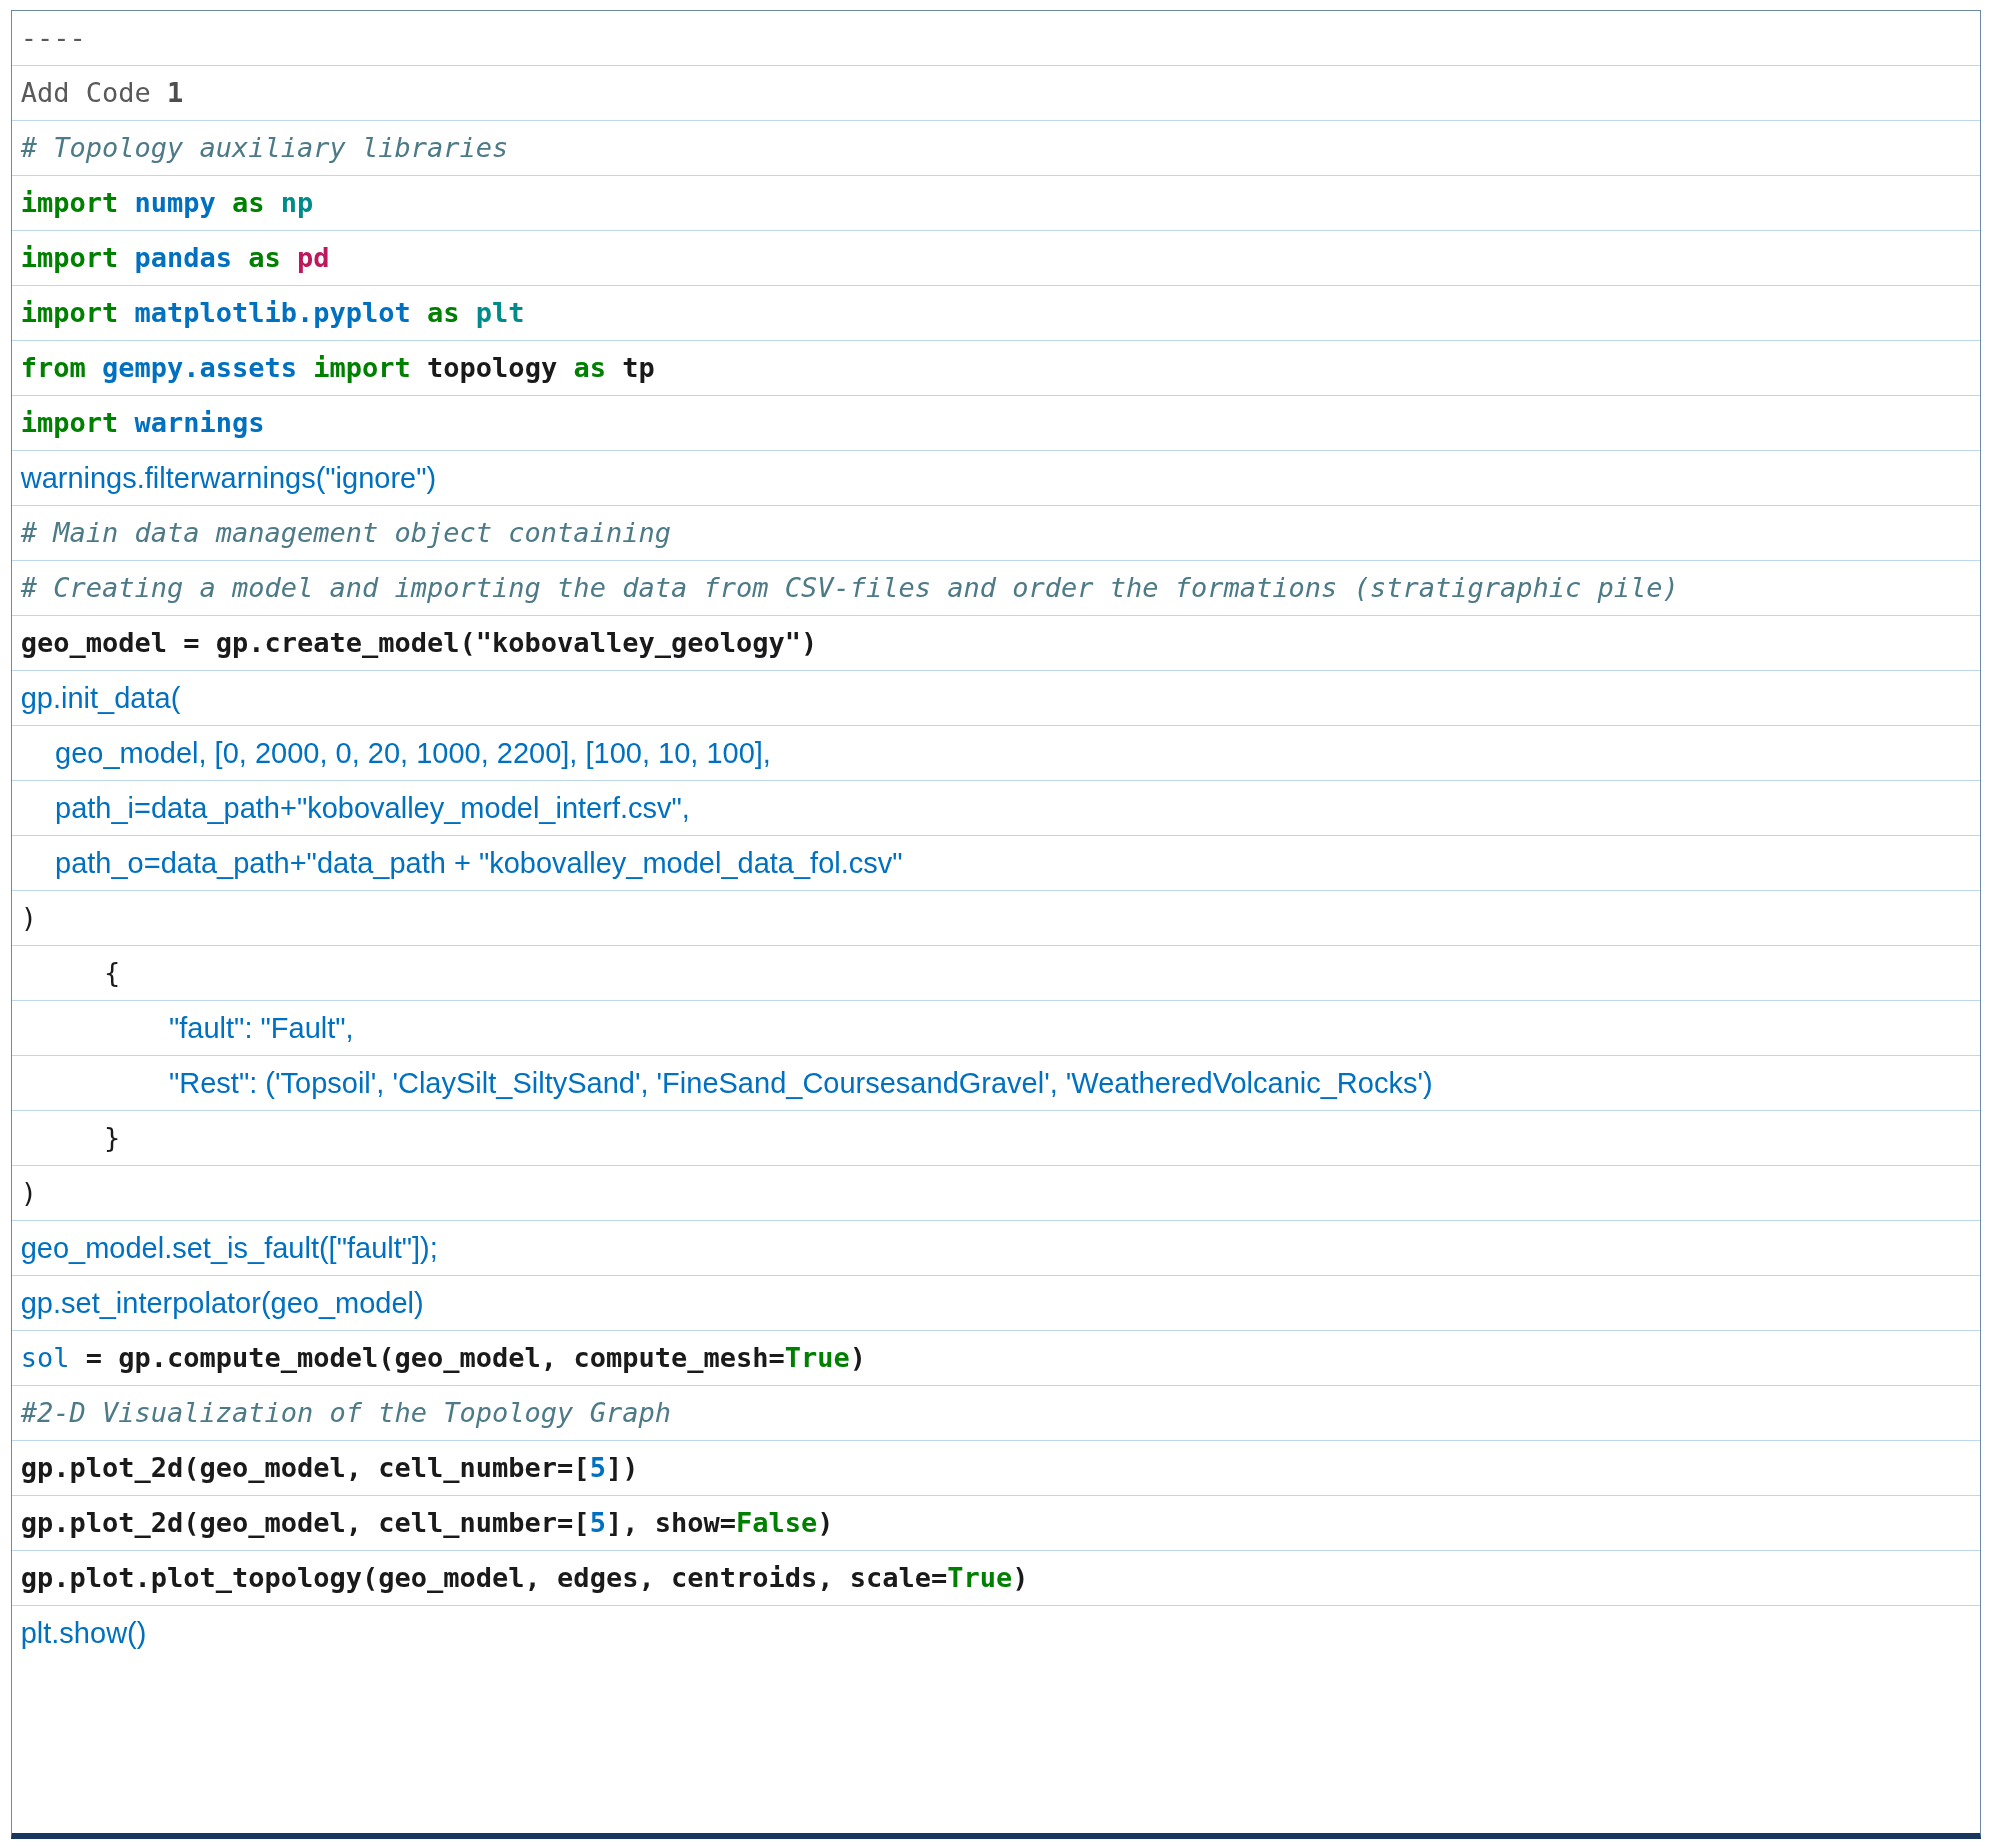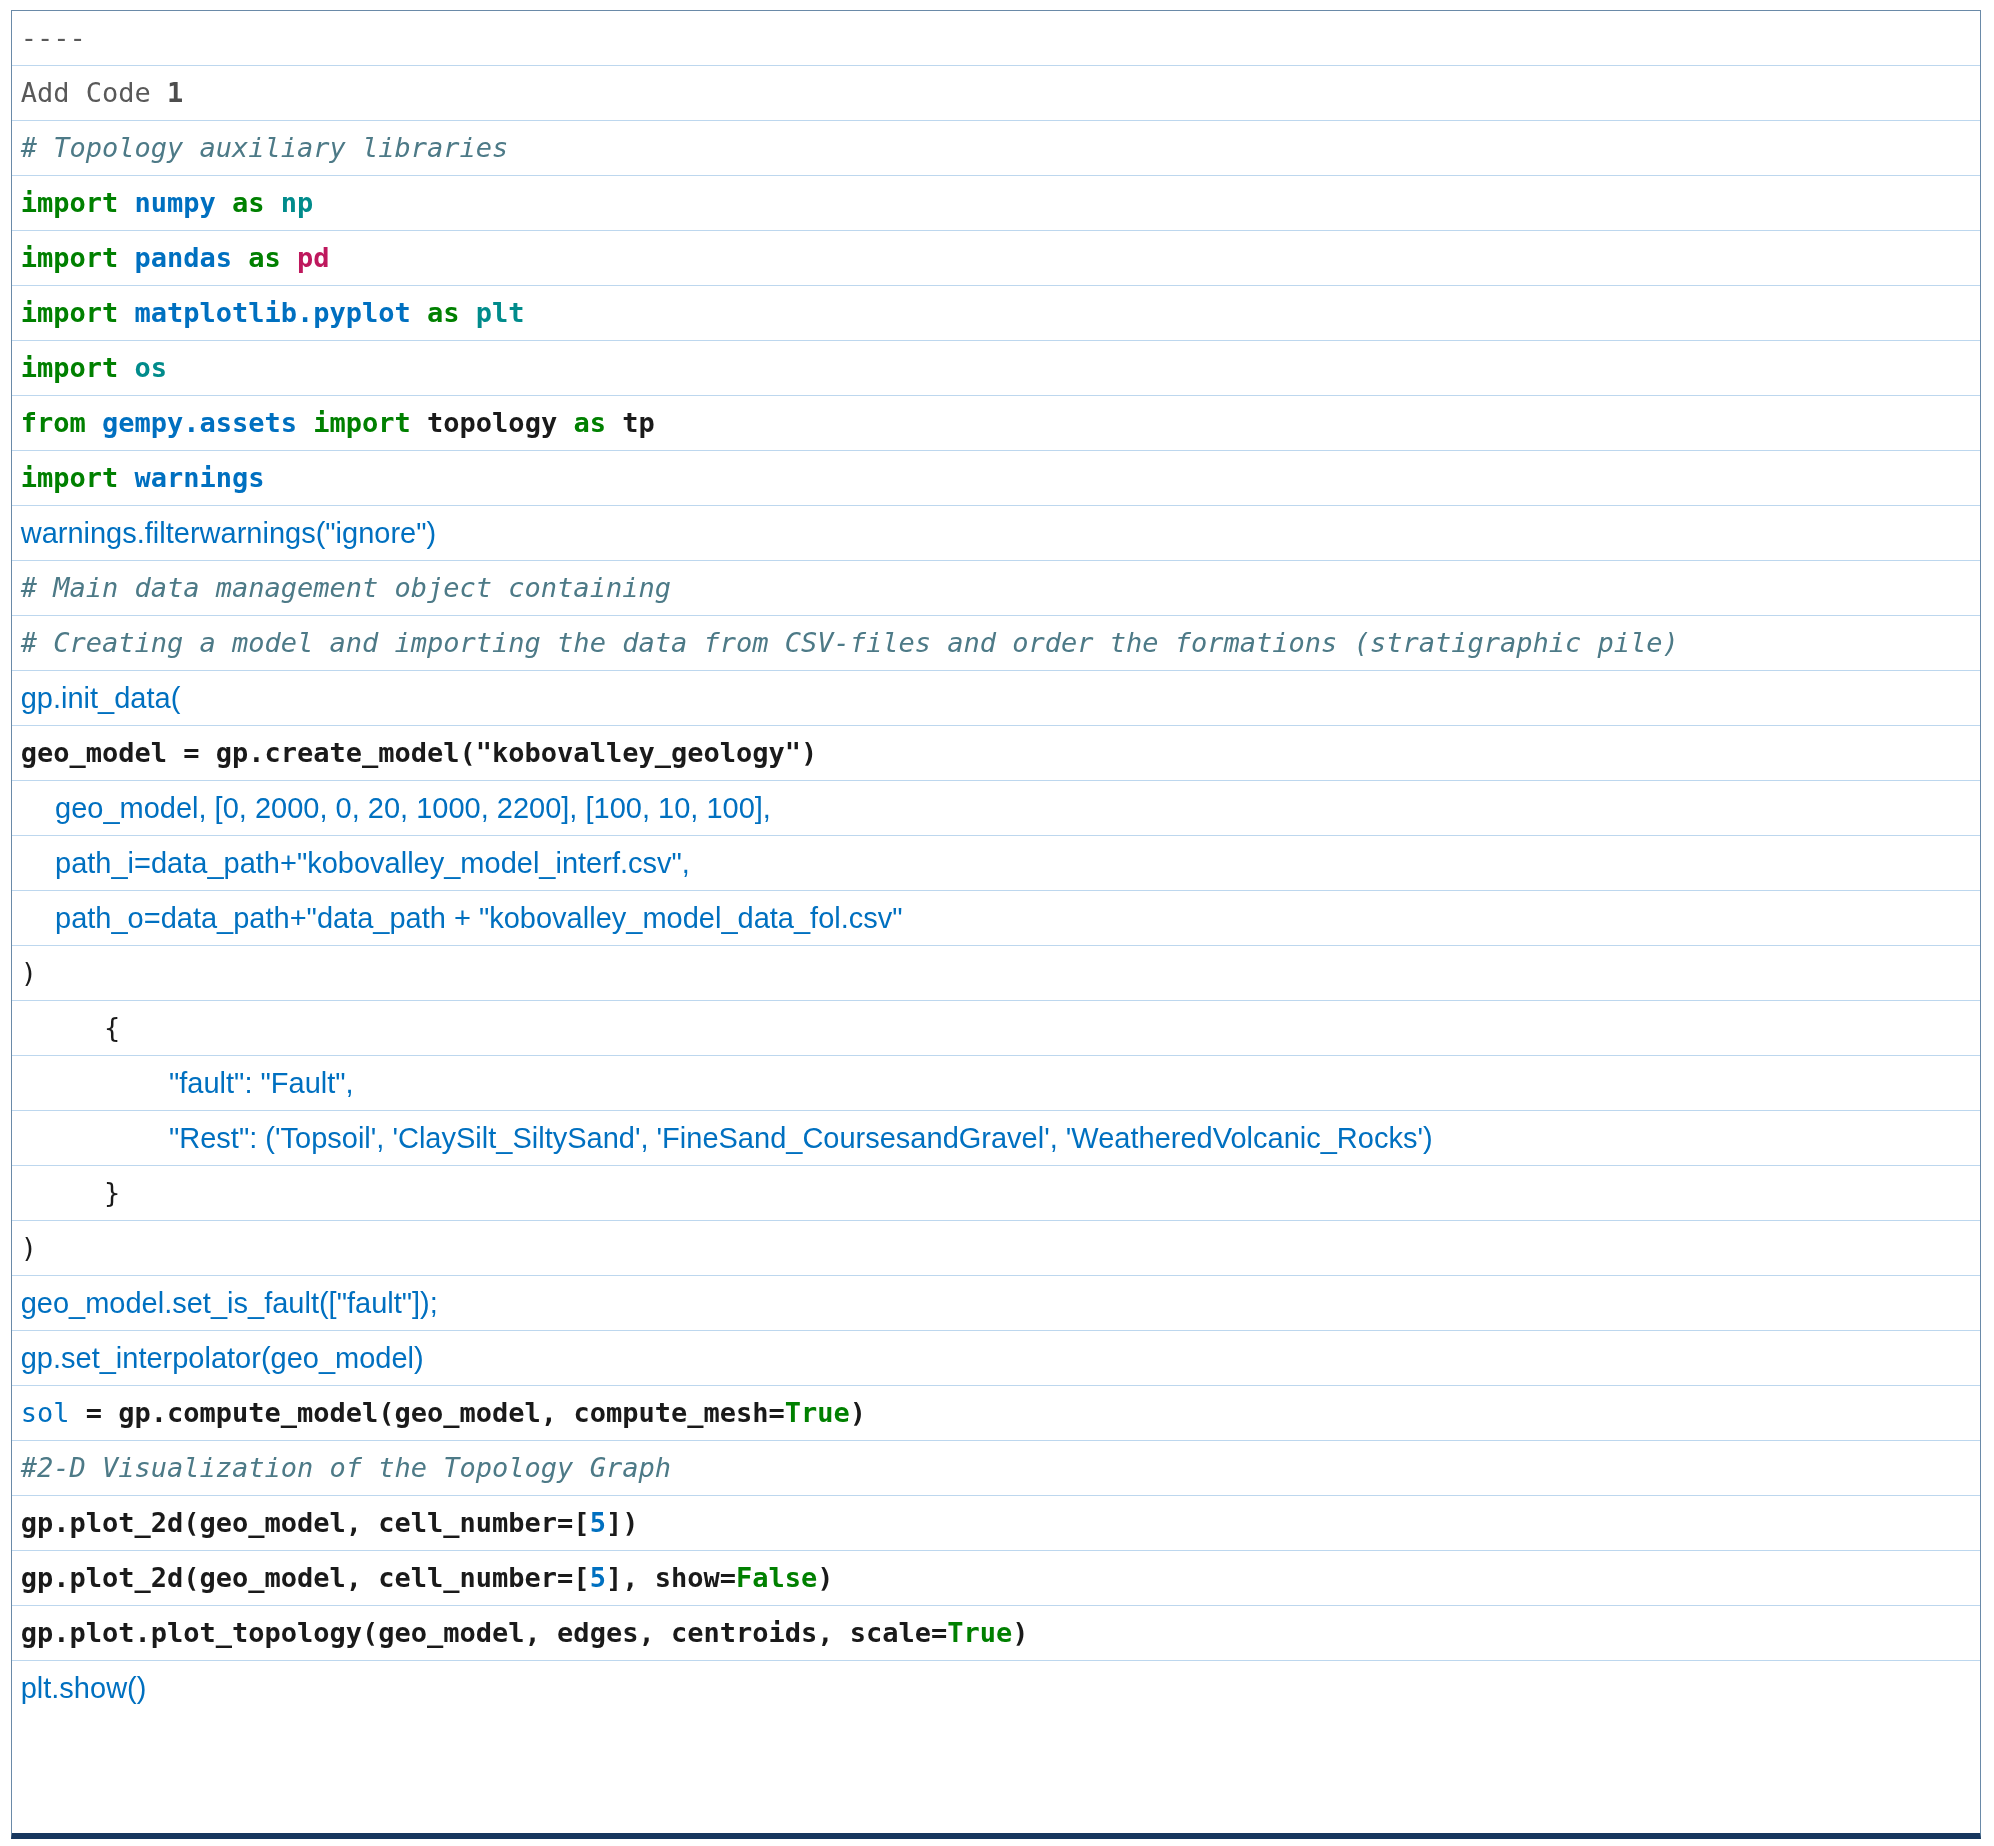--- a/index.html
+++ b/index.html
@@ -64,28 +64,27 @@
 </head>
 <body>
 
 <div class="code-table">
     <div class="row" style="padding-left: 8.7px;"><span class="seg seg-gray" style="color: rgb(89, 89, 89);">----</span></div>
     <div class="row" style="padding-left: 8.7px;"><span class="seg seg-gray" style="color: rgb(89, 89, 89);">Add Code </span><span class="seg seg-gray_bold" style="color: rgb(77, 77, 77);">1</span></div>
     <div class="row" style="padding-left: 8.7px;"><span class="seg seg-comment" style="color: rgb(77, 122, 135);"># Topology auxiliary libraries</span></div>
     <div class="row" style="padding-left: 8.7px;"><span class="seg seg-kw" style="color: rgb(0, 128, 0);">import </span><span class="seg seg-module" style="color: rgb(0, 112, 192);">numpy</span><span class="seg seg-kw" style="color: rgb(0, 128, 0);"> as </span><span class="seg seg-alias" style="color: rgb(0, 139, 139);">np</span></div>
     <div class="row" style="padding-left: 8.7px;"><span class="seg seg-kw" style="color: rgb(0, 128, 0);">import </span><span class="seg seg-module" style="color: rgb(0, 112, 192);">pandas</span><span class="seg seg-kw" style="color: rgb(0, 128, 0);"> as </span><span class="seg seg-alias" style="color: #be185d;">pd</span></div>
     <div class="row" style="padding-left: 8.7px;"><span class="seg seg-kw" style="color: rgb(0, 128, 0);">import </span><span class="seg seg-module" style="color: rgb(0, 112, 192);">matplotlib.pyplot</span><span class="seg seg-kw" style="color: rgb(0, 128, 0);"> as </span><span class="seg seg-alias" style="color: rgb(0, 139, 139);">plt</span></div>
-    <div class="row" style="padding-left: 8.7px;"><span class="seg seg-kw" style="color: rgb(0, 128, 0);">import </span><span class="seg seg-alias" style="color: rgb(0, 139, 139);">os</span></div>
     <div class="row" style="padding-left: 8.7px;"><span class="seg seg-kw" style="color: rgb(0, 128, 0);">from </span><span class="seg seg-module" style="color: rgb(0, 112, 192);">gempy.assets</span><span class="seg seg-kw" style="color: rgb(0, 128, 0);"> import </span><span class="seg seg-code_bold" style="color: rgb(26, 26, 26);">topology</span><span class="seg seg-kw" style="color: rgb(0, 128, 0);"> as </span><span class="seg seg-code_bold" style="color: rgb(26, 26, 26);">tp</span></div>
     <div class="row" style="padding-left: 8.7px;"><span class="seg seg-kw" style="color: rgb(0, 128, 0);">import </span><span class="seg seg-module" style="color: rgb(0, 112, 192);">warnings</span></div>
     <div class="row" style="padding-left: 8.7px;"><span class="seg seg-blue_sans" style="color: rgb(0, 112, 192);">warnings.filterwarnings("ignore")</span></div>
     <div class="row" style="padding-left: 8.7px;"><span class="seg seg-comment" style="color: rgb(77, 122, 135);"># Main data management object containing</span></div>
     <div class="row" style="padding-left: 8.7px;"><span class="seg seg-comment" style="color: rgb(77, 122, 135);"># Creating a model and importing the data from CSV-files and order the formations (stratigraphic pile)</span></div>
+    <div class="row" style="padding-left: 8.7px;"><span class="seg seg-code_bold" style="color: rgb(26, 26, 26);">geo_model = gp.create_model("kobovalley_geology")</span></div>
     <div class="row" style="padding-left: 8.7px;"><span class="seg seg-blue_sans" style="color: rgb(0, 112, 192);">gp.init_data(</span></div>
-    <div class="row" style="padding-left: 8.7px;"><span class="seg seg-code_bold" style="color: rgb(26, 26, 26);">geo_model = gp.create_model("kobovalley_geology")</span></div>
     <div class="row" style="padding-left: 43px;"><span class="seg seg-blue_sans" style="color: rgb(0, 112, 192);">geo_model, [0, 2000, 0, 20, 1000, 2200], [100, 10, 100],</span></div>
     <div class="row" style="padding-left: 43px;"><span class="seg seg-blue_sans" style="color: rgb(0, 112, 192);">path_i=data_path+"kobovalley_model_interf.csv",</span></div>
     <div class="row" style="padding-left: 43px;"><span class="seg seg-blue_sans" style="color: rgb(0, 112, 192);">path_o=data_path+"data_path + "kobovalley_model_data_fol.csv"</span></div>
     <div class="row" style="padding-left: 8.7px;"><span class="seg seg-code_plain" style="color: rgb(26, 26, 26);">)</span></div>
     <div class="row" style="padding-left: 92px;"><span class="seg seg-code_plain" style="color: rgb(26, 26, 26);">{</span></div>
     <div class="row" style="padding-left: 157px;"><span class="seg seg-blue_sans" style="color: rgb(0, 112, 192);">"fault": "Fault",</span></div>
     <div class="row" style="padding-left: 157px;"><span class="seg seg-blue_sans" style="color: rgb(0, 112, 192);">"Rest": ('Topsoil', 'ClaySilt_SiltySand', 'FineSand_CoursesandGravel', 'WeatheredVolcanic_Rocks')</span></div>
     <div class="row" style="padding-left: 92px;"><span class="seg seg-code_plain" style="color: rgb(26, 26, 26);">}</span></div>
     <div class="row" style="padding-left: 8.7px;"><span class="seg seg-code_plain" style="color: rgb(26, 26, 26);">)</span></div>
     <div class="row" style="padding-left: 8.7px;"><span class="seg seg-blue_sans" style="color: rgb(0, 112, 192);">geo_model.set_is_fault(["fault"]);</span></div>

